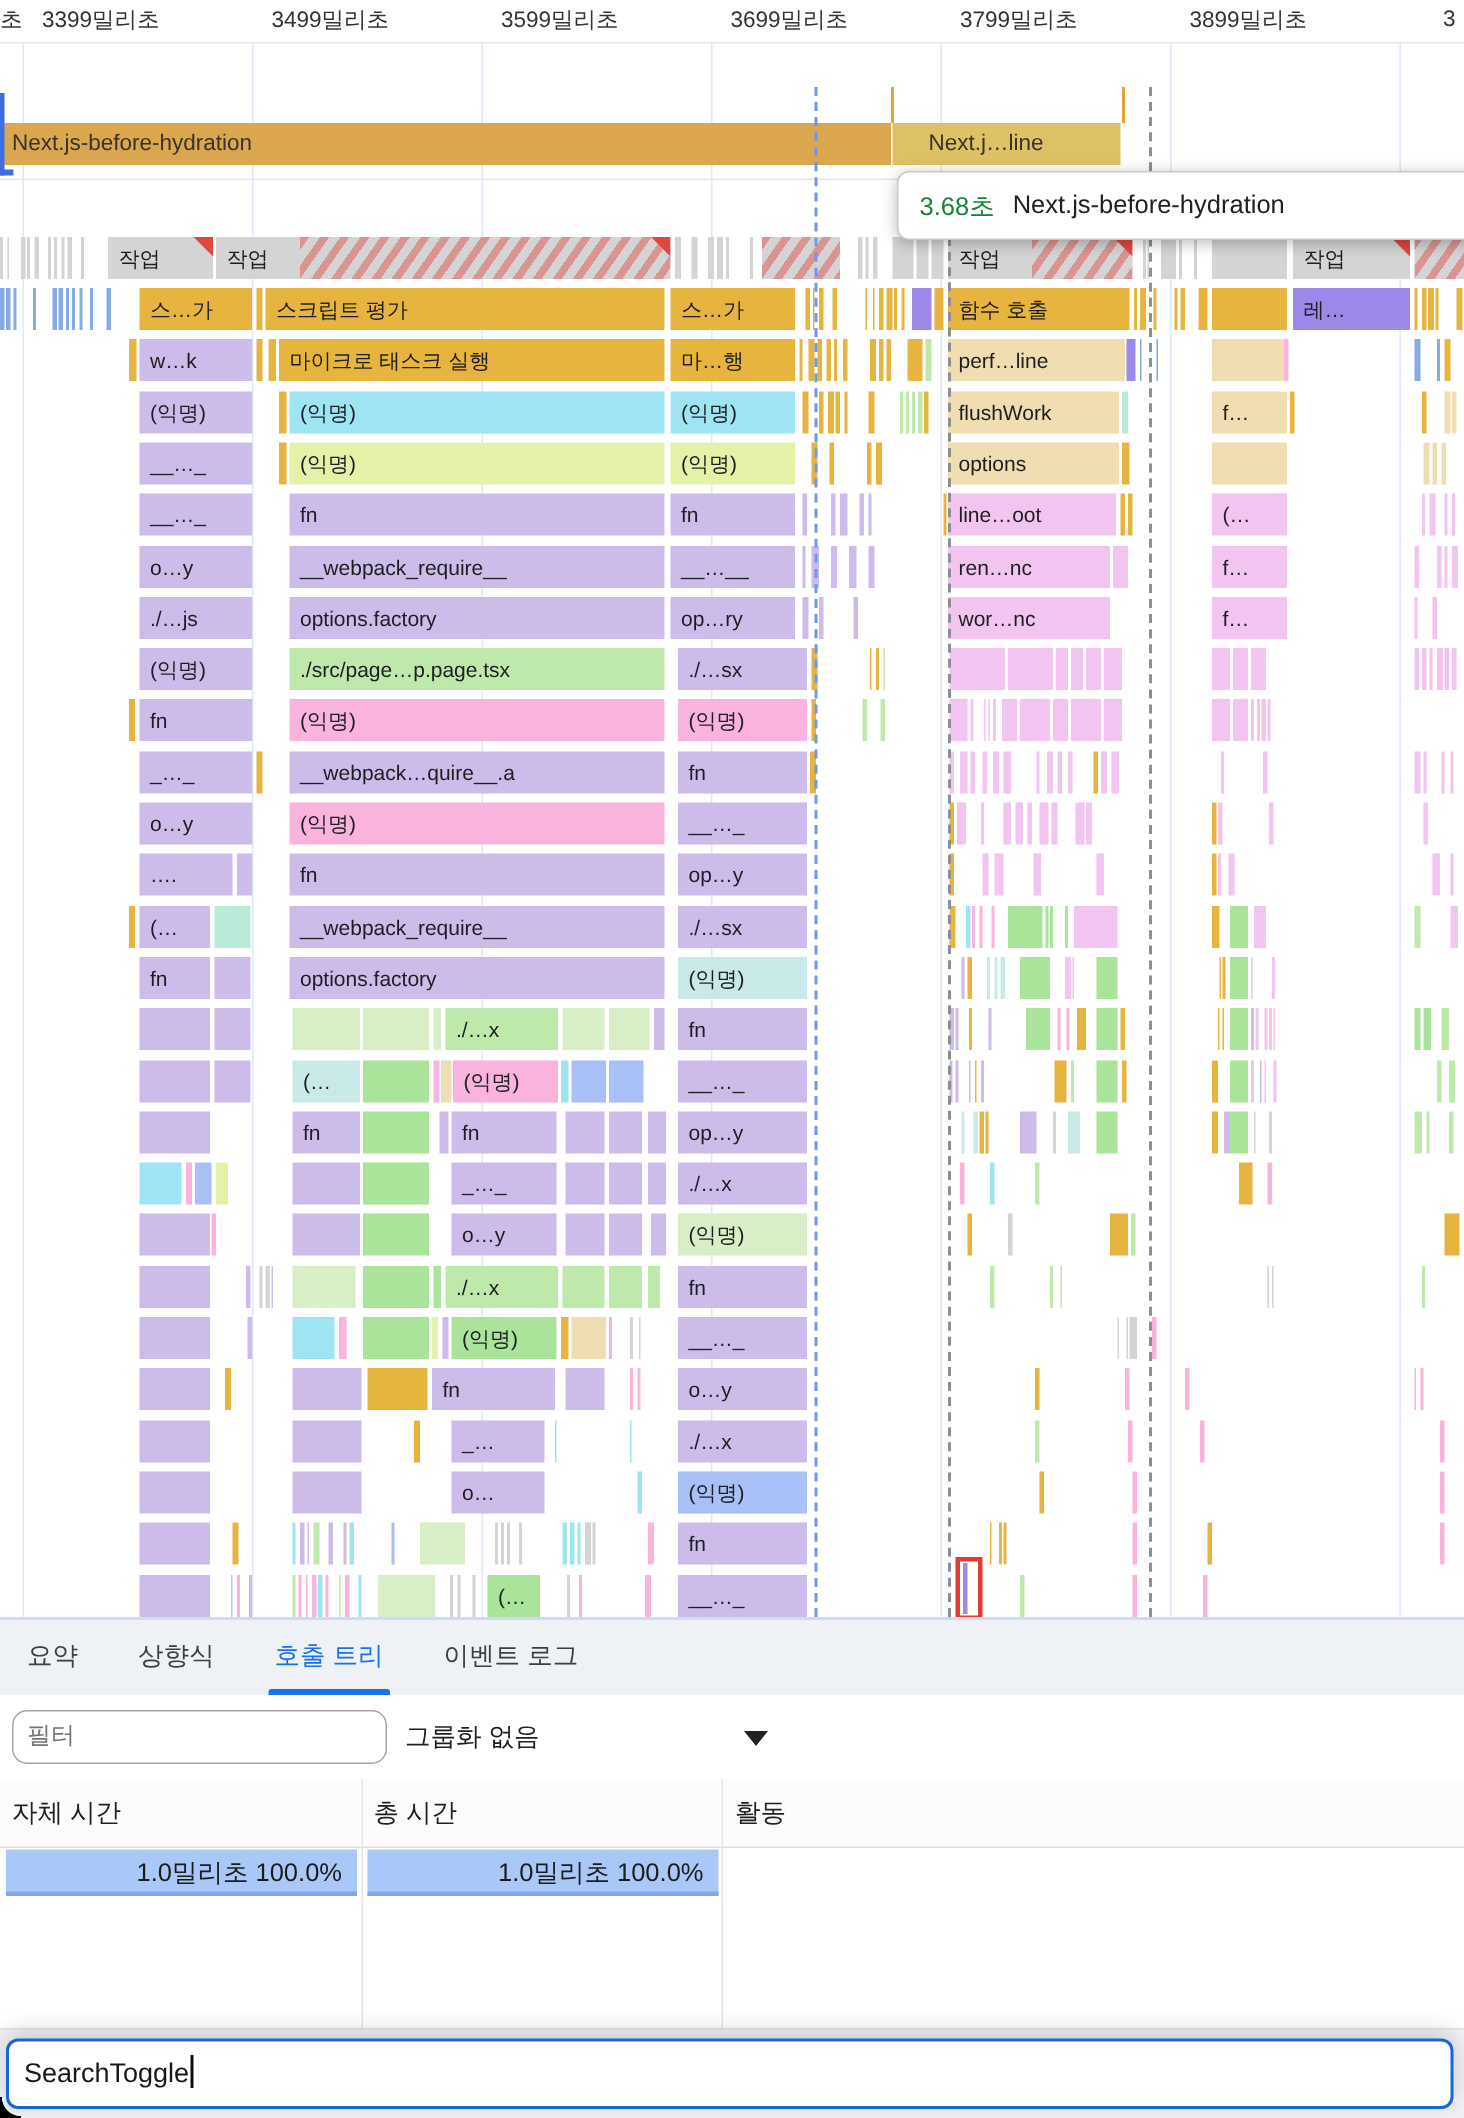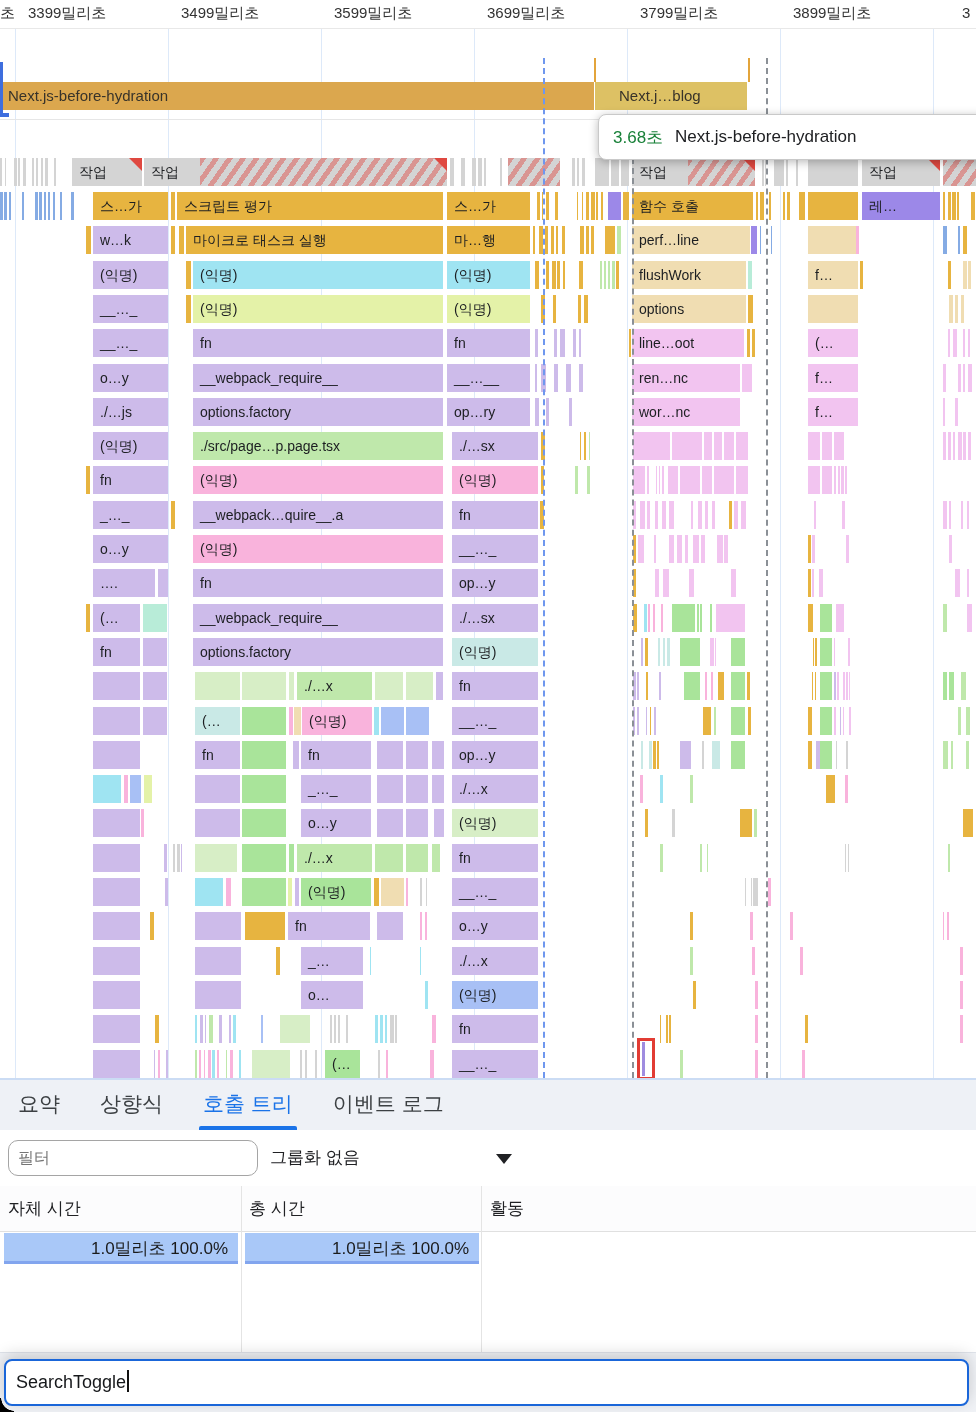--- a/index.html
+++ b/index.html
@@ -31,21 +31,21 @@
   #tooltip{position:absolute;left:598px;top:114px;width:420px;height:26px;background:#fff;
     border:1px solid #c9c9c9;border-radius:8px;box-shadow:0 2px 10px rgba(0,0,0,.28);
     z-index:6;display:flex;align-items:center;gap:12px;padding:9px 14px;font-size:17px;white-space:nowrap;}
   #tooltip .dur{color:#188038;}
   
   #selbox{position:absolute;border:3px solid #e23c34;background:#fff;z-index:4;}
   #selbox i{position:absolute;left:2px;top:1px;bottom:1px;width:3px;background:#9f8ce0;}
   
   #bottom{position:absolute;left:0;top:1078px;width:976px;height:334px;background:#fff;z-index:5;border-top:2px solid #cbdcf4;}
   #tabbar{position:absolute;left:0;top:0;width:976px;height:50px;background:#eef1f6;display:flex;align-items:center;padding-left:18px;box-sizing:border-box;}
-  .tab{font-size:21px;color:#3c4043;margin-right:40px;position:relative;height:50px;line-height:48px;}
+  .tab{font-size:17px;color:#3c4043;margin-right:40px;position:relative;height:50px;line-height:48px;}
   .tab.active{color:#1a73e8;}
   .tab.active::after{content:"";position:absolute;left:-4px;right:-4px;bottom:0;height:4px;background:#1a73e8;border-radius:2px 2px 0 0;}
   #toolbar{position:absolute;left:0;top:50px;width:976px;height:56px;background:#fff;border-bottom:1px solid #ddd;}
   #filter{position:absolute;left:8px;top:10px;width:230px;height:34px;border:1px solid #a5a5a5;border-radius:10px;
     font-size:16px;color:#5f6368;padding:0 9px;background:#fff;font-family:inherit;}
   #grouping{position:absolute;left:270px;top:0;height:56px;line-height:56px;font-size:17px;color:#202124;}
   #group-arrow{position:absolute;left:496px;top:24px;width:0;height:0;border-left:8px solid transparent;border-right:8px solid transparent;border-top:10px solid #202124;}
   #thead{position:absolute;left:0;top:106px;width:976px;height:45px;background:#fcfcfd;border-bottom:1px solid #e0e0e0;}
   .th{position:absolute;top:0;height:45px;line-height:45px;font-size:17px;color:#202124;}
   .colline{position:absolute;width:1px;background:#e4e4e4;top:106px;height:166px;}
@@ -86,21 +86,21 @@
       <span class="rlabel" style="left: 487px;">3699밀리초</span>
       <span class="rlabel" style="left: 640px;">3799밀리초</span>
       <span class="rlabel" style="left: 793px;">3899밀리초</span>
       <span class="rlabel" style="left: 962px;">3</span>
     </div>
 
   <div id="nettrack">
       <div class="nettick" style="left: 594px; top: 58px; height: 24px;"></div>
       <div class="nettick" style="left: 748px; top: 58px; height: 24px;"></div>
       <div class="netbar" style="left: 0px; width: 594px; top: 82px; background: rgb(219, 167, 78); padding-left: 8px; box-sizing: border-box;">Next.js-before-hydration</div>
-      <div class="netbar" style="left: 595px; width: 152px; top: 82px; background: rgb(221, 193, 100); padding-left: 24px; box-sizing: border-box;">Next.j…blog</div>
+      <div class="netbar" style="left: 595px; width: 152px; top: 82px; background: rgb(221, 193, 100); padding-left: 24px; box-sizing: border-box;">Next.j…line</div>
       <div class="abs" style="left: 0px; top: 62px; width: 3px; height: 55px; background: rgb(62, 110, 222); z-index: 2;"></div>
       <div class="abs" style="left: 0px; top: 113px; width: 9px; height: 4px; background: rgb(62, 110, 222); z-index: 2;"></div>
       <div class="abs" style="left: 0px; top: 119px; width: 976px; height: 1px; background: rgb(230, 230, 230); z-index: 1;"></div>
     </div>
 
 
   <div id="flame">
       <div class="fbar" style="left: 0px; top: 158px; width: 1.56353px; height: 28px; background: rgb(212, 212, 212);"></div>
       <div class="fbar" style="left: 4.5px; top: 158px; width: 1.35228px; height: 28px; background: rgb(212, 212, 212);"></div>
       <div class="fbar" style="left: 13.5px; top: 158px; width: 3.34218px; height: 28px; background: rgb(212, 212, 212);"></div>

